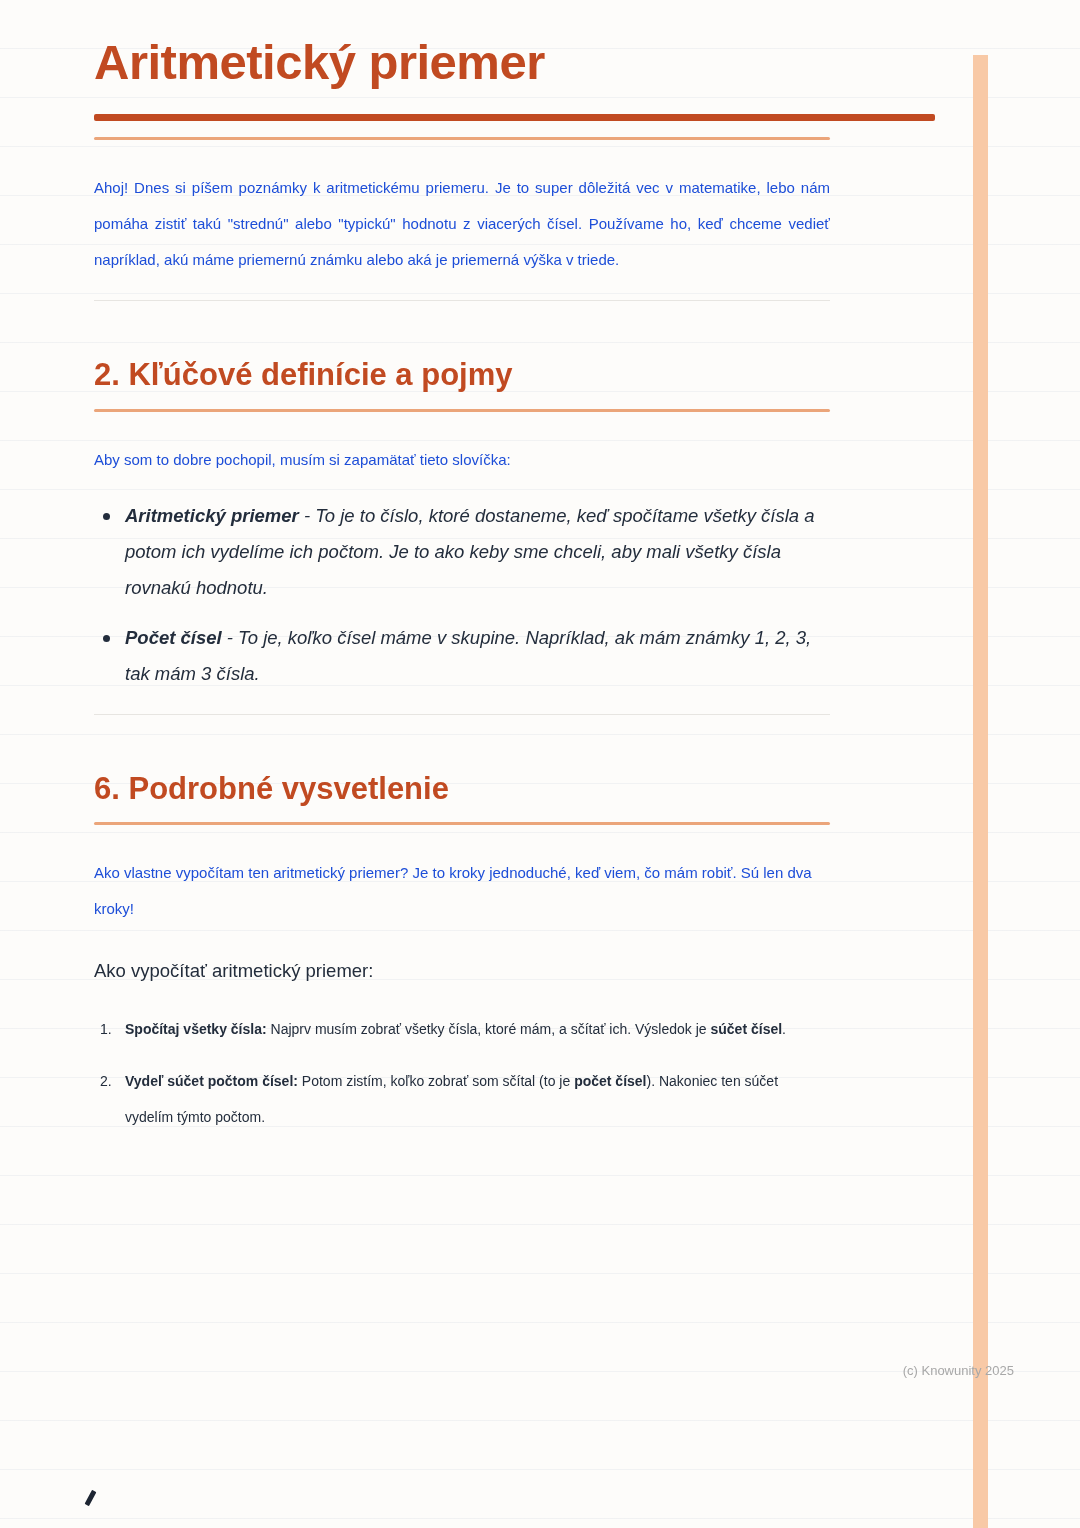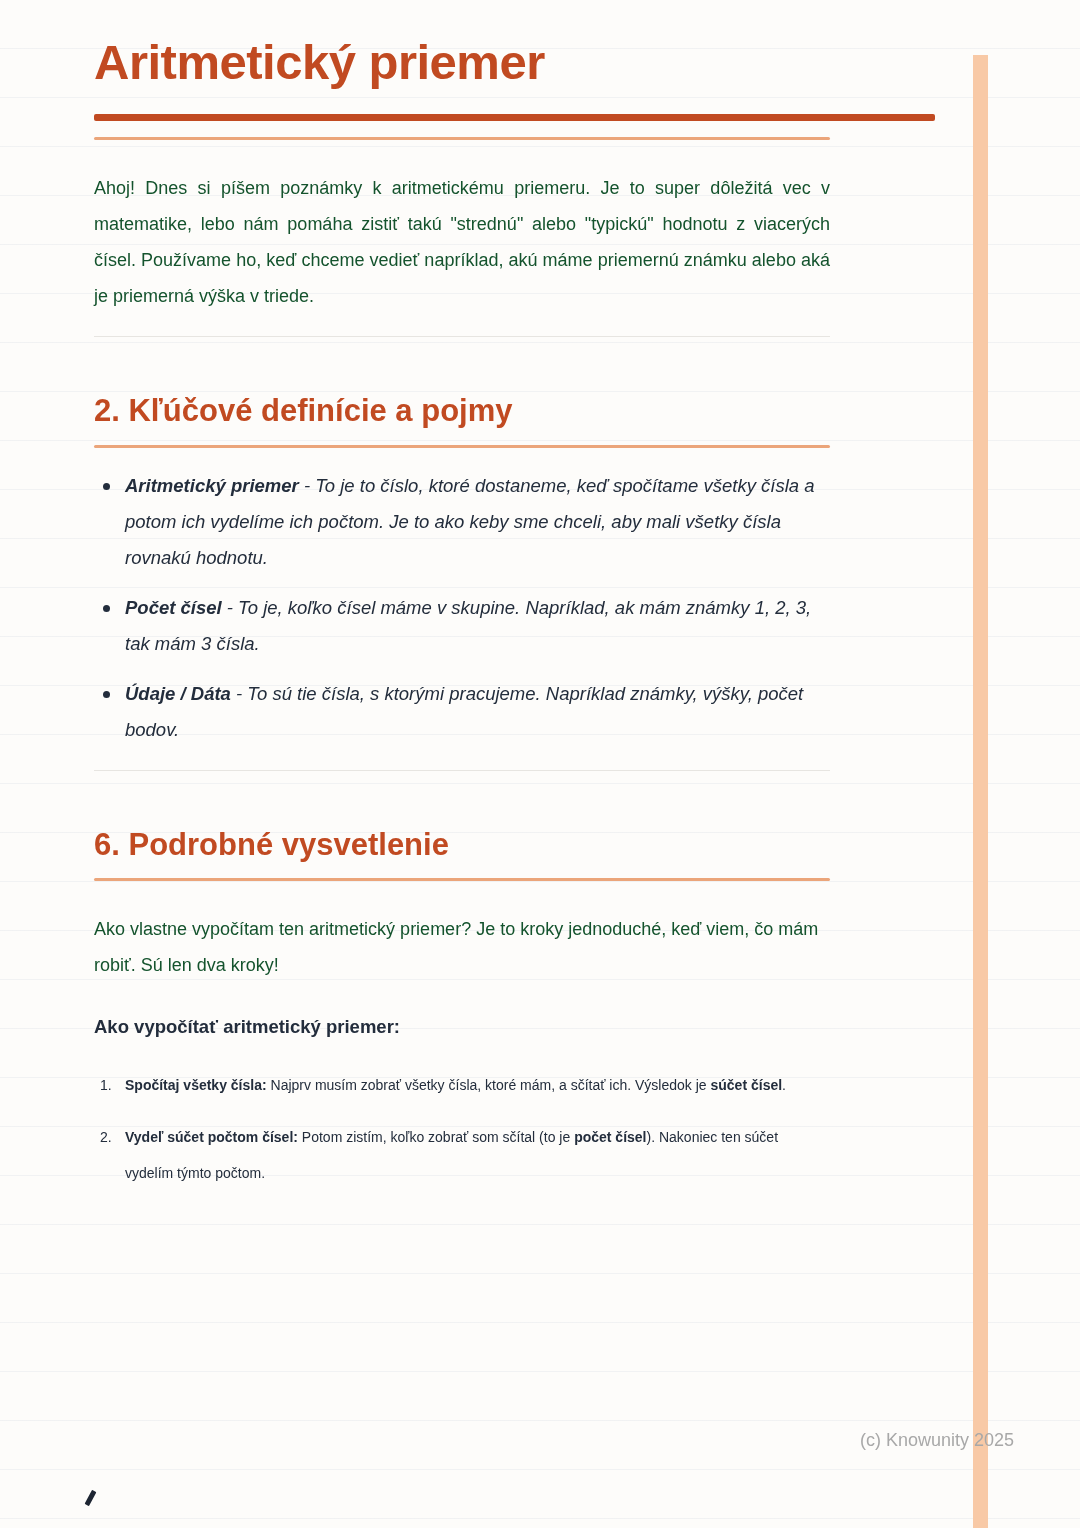--- a/index.html
+++ b/index.html
@@ -62,33 +62,33 @@
 
   .heading-rule {
     width: 736px;
     height: 3px;
     background: #eba57a;
     margin-top: 16px;
     border-radius: 2px;
   }
 
   p.body-text {
-    font-size: 18px;
+    font-size: 15px;
     line-height: 36px;
     margin-top: 30px;
-    color: #14532d;
+    color: #1d4ed8;
   }
 
   p.justified { text-align: justify; }
 
   p.bold-line {
     font-size: 18.5px;
     line-height: 36px;
     margin-top: 26px;
-    font-weight: bold;
+    font-weight: normal;
   }
 
   hr.divider {
     border: none;
     border-top: 1px solid #e7e5e1;
     margin-top: 22px;
     width: 736px;
   }
 
   ul.term-list {
@@ -135,23 +135,23 @@
     position: absolute;
     left: 6px;
     top: 0;
     color: #232d3c;
   }
 
   .b { font-weight: bold; }
 
   .footer-note {
     position: absolute;
-    top: 1430px;
+    top: 1363px;
     right: 66px;
-    font-size: 18px;
+    font-size: 13px;
     color: #a8a8a8;
     z-index: 3;
   }
 
   .cutoff-glyph {
     position: absolute;
     left: 88px;
     top: 1490px;
     width: 5px;
     height: 16px;
@@ -174,24 +174,24 @@
   <section>
     <div class="heading-rule"></div>
     <p class="body-text justified">Ahoj! Dnes si píšem poznámky k aritmetickému priemeru. Je to super dôležitá vec v matematike, lebo nám pomáha zistiť takú "strednú" alebo "typickú" hodnotu z viacerých čísel. Používame ho, keď chceme vedieť napríklad, akú máme priemernú známku alebo aká je priemerná výška v triede.</p>
   </section>
 
   <hr class="divider">
 
   <section>
     <h2 class="section-heading">2. Kľúčové definície a pojmy</h2>
     <div class="heading-rule"></div>
+    <p class="body-text">Aby som to dobre pochopil, musím si zapamätať tieto slovíčka:</p>
     <ul class="term-list">
       <li><span class="dot"></span><span class="b">Aritmetický priemer</span><span> - To je to číslo, ktoré dostaneme, keď spočítame všetky čísla a potom ich vydelíme ich počtom. Je to ako keby sme chceli, aby mali všetky čísla rovnakú hodnotu.</span></li>
       <li><span class="dot"></span><span class="b">Počet čísel</span><span> - To je, koľko čísel máme v skupine. Napríklad, ak mám známky 1, 2, 3, tak mám 3 čísla.</span></li>
-      <li><span class="dot"></span><span class="b">Údaje / Dáta</span><span> - To sú tie čísla, s ktorými pracujeme. Napríklad známky, výšky, počet bodov.</span></li>
     </ul>
   </section>
 
   <hr class="divider">
 
   <section>
     <h2 class="section-heading">6. Podrobné vysvetlenie</h2>
     <div class="heading-rule"></div>
     <p class="body-text">Ako vlastne vypočítam ten aritmetický priemer? Je to kroky jednoduché, keď viem, čo mám robiť. Sú len dva kroky!</p>
     <p class="bold-line">Ako vypočítať aritmetický priemer:</p>

